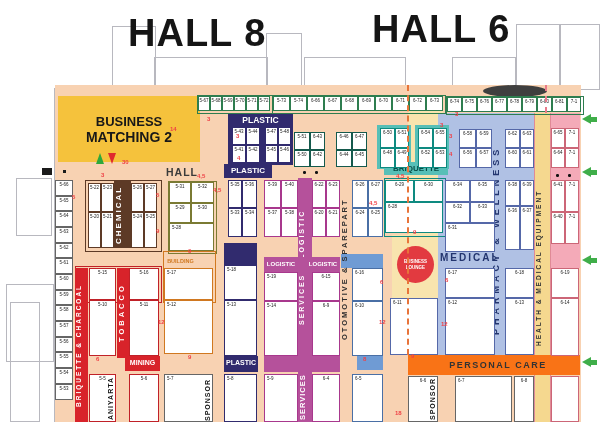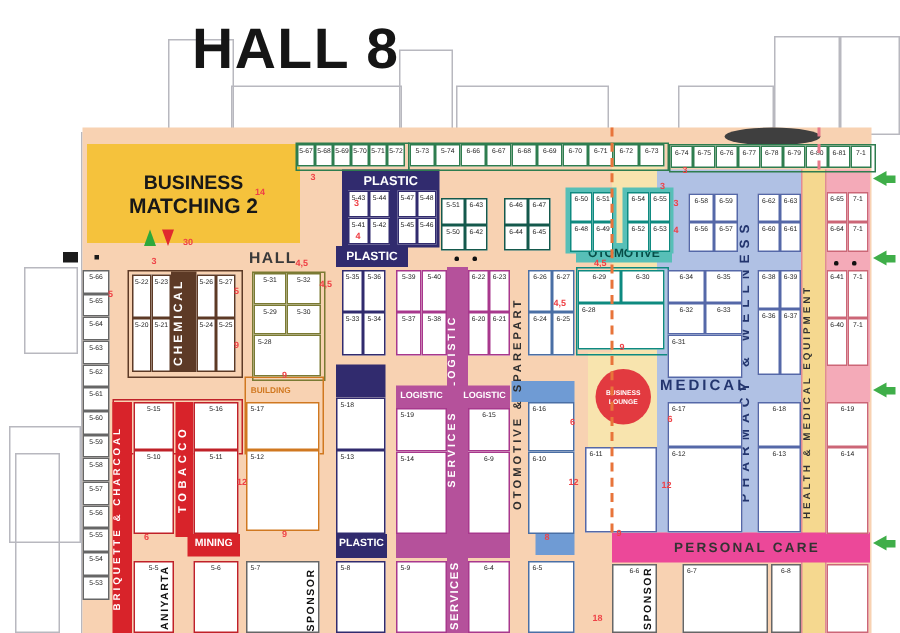--- a/index.html
+++ b/index.html
@@ -50,20 +50,21 @@
   <div class="wall" style="left:304px;top:57px;width:100px;height:30px;"></div>
   <div class="wall" style="left:452px;top:57px;width:62px;height:30px;"></div>
   <div class="wall" style="left:516px;top:24px;width:42px;height:64px;"></div>
   <div class="wall" style="left:560px;top:24px;width:38px;height:64px;"></div>
   <div class="wall" style="left:16px;top:178px;width:34px;height:56px;"></div>
   <div class="wall" style="left:6px;top:284px;width:46px;height:76px;"></div>
   <div class="wall" style="left:10px;top:302px;width:28px;height:118px;"></div>
   <div class="wline" style="left:54px;top:88px;width:1px;height:334px;"></div>
 
   <div class="hall-title" style="left:128px;top:12px;">HALL 8</div>
+  <div class="hall-title" style="left:372px;top:8px;">HALL 6</div>
 
   <div id="floor" class="abs"></div>
   <div class="region" style="left:408px;top:95px;width:35px;height:262px;background:#f8e4ae;"></div>
   <div class="region" style="left:392px;top:235px;width:16px;height:120px;background:#f8e4ae;"></div>
   <div class="region" style="left:438px;top:113px;width:96px;height:242px;background:#b0c1e4;"></div>
   <div class="region" style="left:549px;top:113px;width:31px;height:155px;background:#f4aab8;"></div>
   <div class="region" style="left:549px;top:355px;width:31px;height:20px;background:#f4aab8;"></div>
   <div id="stage"></div>
 
   <div class="zone-block" style="left:58px;top:96px;width:142px;height:66px;background:#f5c23c;display:flex;flex-direction:column;align-items:center;justify-content:center;">
@@ -85,21 +86,21 @@
   <div class="zone-label" style="left:166px;top:166px;font-size:10.5px;color:#3a3a3a;letter-spacing:1px;">HALL</div>
   <div class="wall" style="left:168px;top:181px;width:47px;height:71px;border-color:#7a7a33;"></div>
 
   <div class="wall" style="left:85px;top:180px;width:75px;height:70px;border-color:#5d3a26;"></div>
   <div class="zone-block vert zone-label" style="left:114px;top:181px;width:17px;height:67px;background:#5d3a26;color:#fff;font-size:8px;letter-spacing:2px;">CHEMICAL</div>
 
 
   <div class="zone-block" style="left:377px;top:125px;width:34px;height:44px;background:#57bfb7;"></div>
   <div class="zone-block" style="left:415px;top:125px;width:34px;height:44px;background:#57bfb7;"></div>
   <div class="zone-block" style="left:384px;top:162px;width:64px;height:13px;background:#57bfb7;">
-    <div class="zone-label" style="left:0;top:2px;width:64px;text-align:center;color:#064d47;font-size:8px;">OTOMOTIVE</div>
+    <div class="zone-label" style="left:0;top:2px;width:64px;text-align:center;color:#064d47;font-size:8px;">BRIQUETTE</div>
   </div>
   <div class="wall" style="left:384px;top:178px;width:60px;height:57px;border-color:#0e8a80;"></div>
 
   <div class="zone-label" style="left:161px;top:251px;width:54px;text-align:left;color:#d07820;font-size:5.5px;line-height:6.5px;">
     <span>BUILDING</span><br>
     <span>CONSTRUCTION</span>
   </div>
   <div class="wall" style="left:163px;top:251px;width:51px;height:50px;border-color:#d07820;"></div>
 
   <div class="wall" style="left:75px;top:266px;width:85px;height:35px;border-color:#c02128;"></div>
@@ -119,21 +120,21 @@
   </div>
   <div class="zone-block" style="left:264px;top:356px;width:76px;height:16px;background:#b5519b;"></div>
   <div class="zone-block" style="left:341px;top:254px;width:42px;height:14px;background:#6f9bd4;"></div>
   <div class="zone-block" style="left:357px;top:356px;width:26px;height:14px;background:#6f9bd4;"></div>
   <div class="zone-label vert" style="left:340px;top:180px;width:13px;height:178px;color:#2e2e2e;font-size:7.5px;letter-spacing:2px;overflow:hidden;">OTOMOTIVE &amp; SPAREPART</div>
 
   <div class="zone-label vert" style="left:491px;top:126px;width:15px;height:228px;color:#23356e;font-size:9px;letter-spacing:4px;overflow:hidden;">PHARMACY &amp; WELLNESS</div>
   <div class="zone-label" style="left:440px;top:252px;width:58px;color:#23356e;font-size:10px;letter-spacing:2px;">MEDICAL</div>
   <div class="zone-block vert zone-label" style="left:534px;top:113px;width:15px;height:309px;background:#f5d88f;color:#333;font-size:6.5px;letter-spacing:2px;
               border-left:1px solid #e08a96;border-right:1px solid #e08a96;overflow:hidden;">HEALTH &amp; MEDICAL EQUIPMENT</div>
-  <div class="zone-block" style="left:408px;top:355px;width:172px;height:20px;background:#ec4899;">
+  <div class="zone-block" style="left:408px;top:355px;width:172px;height:20px;background:#f97316;">
     <div class="zone-label" style="left:30px;top:5px;width:120px;text-align:center;color:#333;font-size:9px;letter-spacing:1.5px;">PERSONAL CARE</div>
   </div>
 
   <div class="wall" style="left:197px;top:95px;width:74px;height:17px;border-color:#2e7d4f;"></div>
   <div class="wall" style="left:272px;top:95px;width:172px;height:17px;border-color:#2e7d4f;"></div>
   <div class="wall" style="left:446px;top:96px;width:136px;height:17px;border-color:#2e7d4f;"></div>
 
   <div id="booths" class="abs">
       <div class="booth" style="left: 198px; top: 96px; width: 12px; height: 15px; border-color: rgb(46, 125, 79);">
         <span class="bl">5-67</span>

